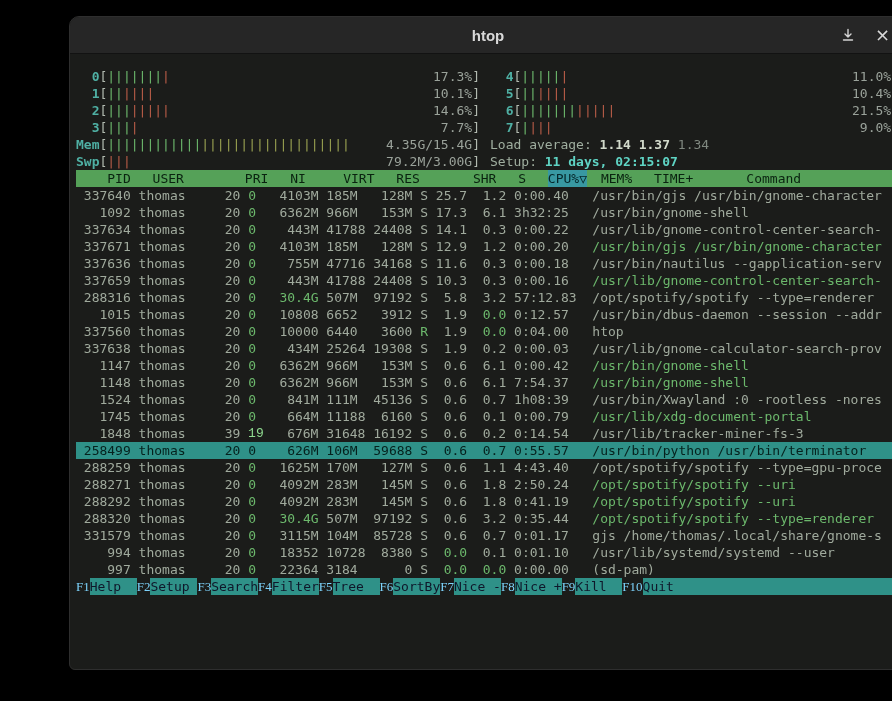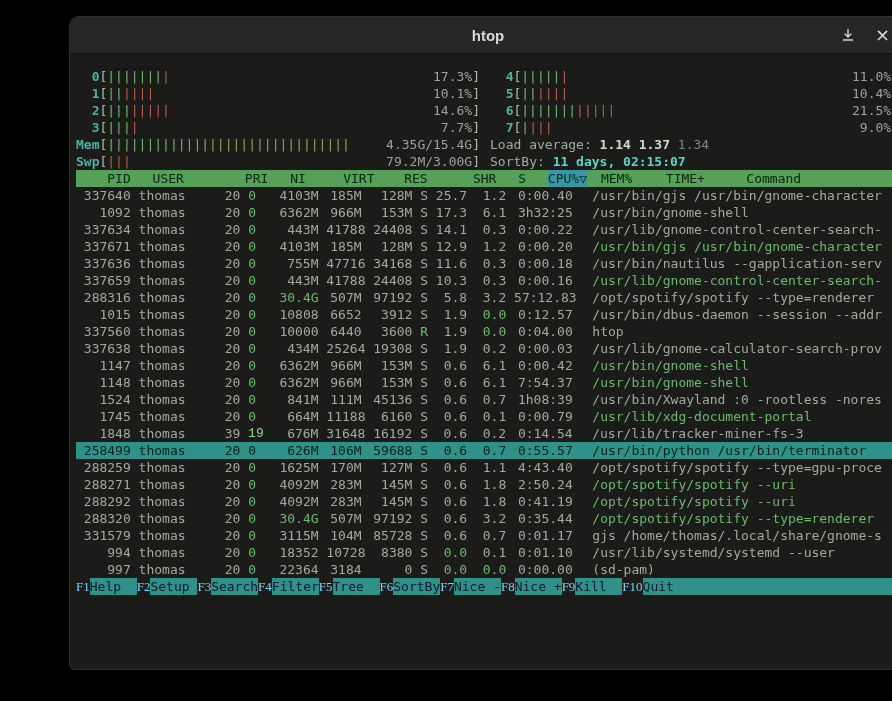--- a/index.html
+++ b/index.html
@@ -39,28 +39,28 @@
   .tab-main{background:#414c49;color:#ccd5cc;}
   .tab-io{background:var(--selected-bg);color:#07211e;}
 
   .thead{display:flex;height:17px;white-space:pre;background:var(--header-bg);color:#0a2310;gap:14px;}
   .cell{display:inline-block;overflow:hidden;white-space:pre;}
   .c-pid{width:7ch;text-align:right;}
   .c-user{width:9ch;margin-left:1ch;}
   .c-pri{width:3ch;text-align:right;margin-left:1ch;}
   .c-ni{width:3ch;margin-left:1ch;}
   .c-virt{width:5ch;text-align:right;margin-left:1ch;}
-  .c-res{width:5ch;text-align:center;margin-left:1ch;}
+  .c-res{width:5ch;text-align:left;margin-left:1ch;}
   .c-shr{width:5ch;text-align:right;margin-left:1ch;}
   .c-s{width:1ch;margin-left:1ch;}
   .c-cpu{width:4ch;text-align:right;margin-left:1ch;}
   .c-cpuh{width:5ch;margin-left:1ch;background:var(--sort-header-bg);color:#05262a;}
   .c-mem{width:4ch;text-align:right;margin-left:1ch;}
   .c-memh{width:4ch;text-align:right;margin-left:0;}
-  .c-time{width:8ch;text-align:center;margin-left:1ch;}
+  .c-time{width:8ch;text-align:left;margin-left:1ch;}
   .c-cmd{flex:1;margin-left:2ch;}
 
   .row{display:flex;height:17px;white-space:pre;overflow:hidden;}
   .t-proc{color:#a0aa9d;}
   .t-green{color:var(--green);}
   .t-greenb{color:var(--bright-green);font-family:Liberation Mono, monospace;}
   .row.selected{background:var(--selected-bg);}
   .row.selected .cell{color:#05211d !important;}
 
   .fnbar{display:flex;height:17px;white-space:pre;overflow:hidden;}
@@ -96,21 +96,21 @@
             <div class="mline"><span class="mlabel">3</span><span class="mbrk">[</span><span class="mbars"><span class="mbars-inner"><span class="bc-green">|||</span><span class="bc-red">|</span></span><span class="mval">7.7%</span></span><span class="mbrk">]</span></div>
             <div class="mline"><span class="mlabel">Mem</span><span class="mbrk">[</span><span class="mbars"><span class="mbars-inner"><span class="bc-green">||||||||||||</span><span class="bc-yellow">|||||||||||||||||||</span></span><span class="mval">4.35G/15.4G</span></span><span class="mbrk">]</span></div>
             <div class="mline"><span class="mlabel">Swp</span><span class="mbrk">[</span><span class="mbars"><span class="mbars-inner"><span class="bc-red">|||</span></span><span class="mval">79.2M/3.00G</span></span><span class="mbrk">]</span></div>
           </div>
         <div class="mcol-right" id="meter-col-right">
             <div class="mline"><span class="mlabel">4</span><span class="mbrk">[</span><span class="mbars"><span class="mbars-inner"><span class="bc-green">|||||</span><span class="bc-red">|</span></span><span class="mval">11.0%</span></span><span class="mbrk">]</span></div>
             <div class="mline"><span class="mlabel">5</span><span class="mbrk">[</span><span class="mbars"><span class="mbars-inner"><span class="bc-green">||</span><span class="bc-red">||||</span></span><span class="mval">10.4%</span></span><span class="mbrk">]</span></div>
             <div class="mline"><span class="mlabel">6</span><span class="mbrk">[</span><span class="mbars"><span class="mbars-inner"><span class="bc-green">|||||||</span><span class="bc-red">|||||</span></span><span class="mval">21.5%</span></span><span class="mbrk">]</span></div>
             <div class="mline"><span class="mlabel">7</span><span class="mbrk">[</span><span class="mbars"><span class="mbars-inner"><span class="bc-green">|</span><span class="bc-red">|||</span></span><span class="mval">9.0%</span></span><span class="mbrk">]</span></div>
             <div class="iline"><span class="sg-fg">Load average: </span><span class="sg-bold">1.14 </span><span class="sg-bold">1.37 </span><span class="sg-dim">1.34</span></div>
-            <div class="iline"><span class="sg-fg">SortBy: </span><span class="sg-cyanb">11 days, 02:15:07</span></div>
+            <div class="iline"><span class="sg-fg">Setup: </span><span class="sg-cyanb">11 days, 02:15:07</span></div>
           </div>
       </div>
 
 
       <div class="thead" id="table-header"><span class="cell c-pid">PID</span><span class="cell c-user">USER</span><span class="cell c-pri">PRI</span><span class="cell c-ni">NI</span><span class="cell c-virt">VIRT</span><span class="cell c-res">RES</span><span class="cell c-shr">SHR</span><span class="cell c-s">S</span><span class="cell c-cpuh">CPU%▽</span><span class="cell c-memh">MEM%</span><span class="cell c-time">TIME+</span><span class="cell c-cmd">Command</span></div>
       <div id="rows">
           <div class="row"><span class="cell c-pid t-proc">337640</span><span class="cell c-user t-proc">thomas</span><span class="cell c-pri t-proc">20</span><span class="cell c-ni t-green">0</span><span class="cell c-virt t-proc">4103M</span><span class="cell c-res t-proc">185M</span><span class="cell c-shr t-proc">128M</span><span class="cell c-s t-proc">S</span><span class="cell c-cpu t-proc">25.7</span><span class="cell c-mem t-proc">1.2</span><span class="cell c-time t-proc">0:00.40</span><span class="cell c-cmd t-proc">/usr/bin/gjs /usr/bin/gnome-character</span></div>
           <div class="row"><span class="cell c-pid t-proc">1092</span><span class="cell c-user t-proc">thomas</span><span class="cell c-pri t-proc">20</span><span class="cell c-ni t-green">0</span><span class="cell c-virt t-proc">6362M</span><span class="cell c-res t-proc">966M</span><span class="cell c-shr t-proc">153M</span><span class="cell c-s t-proc">S</span><span class="cell c-cpu t-proc">17.3</span><span class="cell c-mem t-proc">6.1</span><span class="cell c-time t-proc">3h32:25</span><span class="cell c-cmd t-proc">/usr/bin/gnome-shell</span></div>
           <div class="row"><span class="cell c-pid t-proc">337634</span><span class="cell c-user t-proc">thomas</span><span class="cell c-pri t-proc">20</span><span class="cell c-ni t-green">0</span><span class="cell c-virt t-proc">443M</span><span class="cell c-res t-proc">41788</span><span class="cell c-shr t-proc">24408</span><span class="cell c-s t-proc">S</span><span class="cell c-cpu t-proc">14.1</span><span class="cell c-mem t-proc">0.3</span><span class="cell c-time t-proc">0:00.22</span><span class="cell c-cmd t-proc">/usr/lib/gnome-control-center-search-</span></div>
           <div class="row"><span class="cell c-pid t-proc">337671</span><span class="cell c-user t-proc">thomas</span><span class="cell c-pri t-proc">20</span><span class="cell c-ni t-green">0</span><span class="cell c-virt t-proc">4103M</span><span class="cell c-res t-proc">185M</span><span class="cell c-shr t-proc">128M</span><span class="cell c-s t-proc">S</span><span class="cell c-cpu t-proc">12.9</span><span class="cell c-mem t-proc">1.2</span><span class="cell c-time t-proc">0:00.20</span><span class="cell c-cmd t-green">/usr/bin/gjs /usr/bin/gnome-character</span></div>

